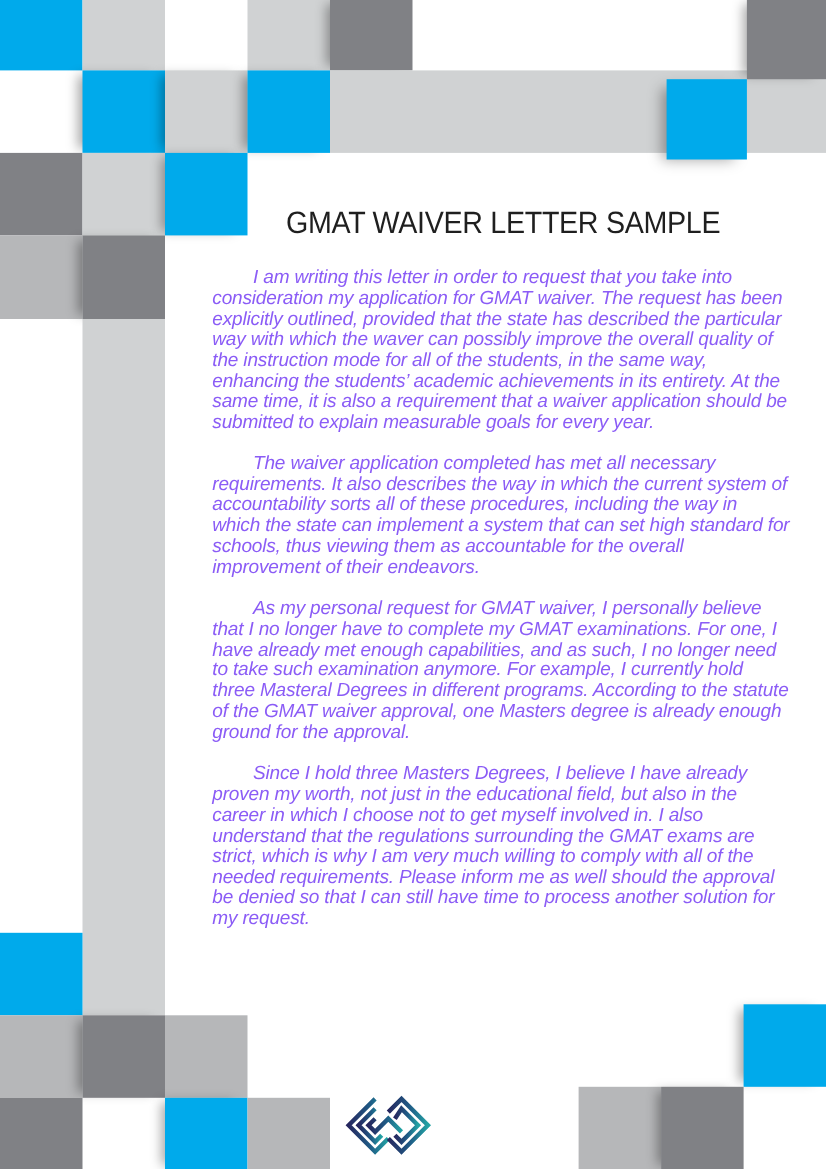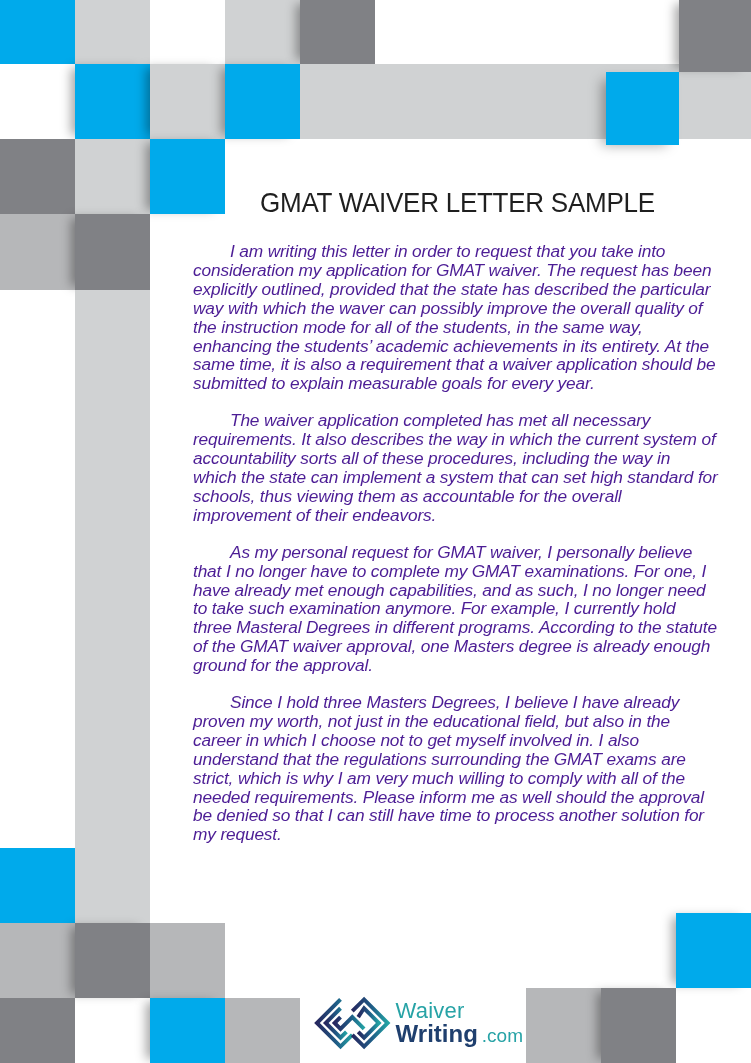--- a/index.html
+++ b/index.html
@@ -24,21 +24,21 @@
     width: 408px;
     font-size: 28px; font-weight: normal; letter-spacing: -0.3px;
     color: #1f1f1f; text-align: center; white-space: nowrap;
     line-height: 36px;
     transform: scaleX(0.93); transform-origin: left center;
   }
   .body-text { margin-top: 21px; }
   .para {
     margin: 0 0 18px 0;
     font-style: italic; font-size: 17.3px; line-height: 18.9px;
-    color: #4c1d95; text-indent: 37px;
+    color: #8b5cf6; text-indent: 37px;
     letter-spacing: -0.15px;
   }
   .logo {
     position: absolute; left: 313px; top: 995px; width: 210px; height: 55px;
     display: flex; align-items: center;
   }
   .logo-icon { width: 80px; height: 55px; }
   .logo-text { margin-left: 4px; line-height: 1; }
   .logo-waiver { display: block; font-size: 22px; color: #27a3a6; letter-spacing: 0.2px; }
   .logo-writing { font-size: 24px; font-weight: bold; color: #1f3f6e; }
@@ -101,17 +101,13 @@
       </linearGradient>
     </defs>
     <g fill="none" stroke="url(#lg)" stroke-width="4">
       <path d="M28 4 L4 28 L28 52 L40 40"></path>
       <path d="M28 13 L13 28 L28 43 L34 37"></path>
       <path d="M28 22 L22 28 L28 34 L40 22 L52 34"></path>
       <path d="M40 16 L52 4 L76 28 L52 52 L40 40"></path>
       <path d="M46 22 L52 13 L67 28 L52 43 L46 37"></path>
     </g>
   </svg>
-  <div class="logo-text">
-    <span class="logo-waiver">Waiver</span>
-    <span class="logo-writing">Writing</span><span class="logo-com">.com</span>
-  </div>
 </div>
 
 </body></html>

